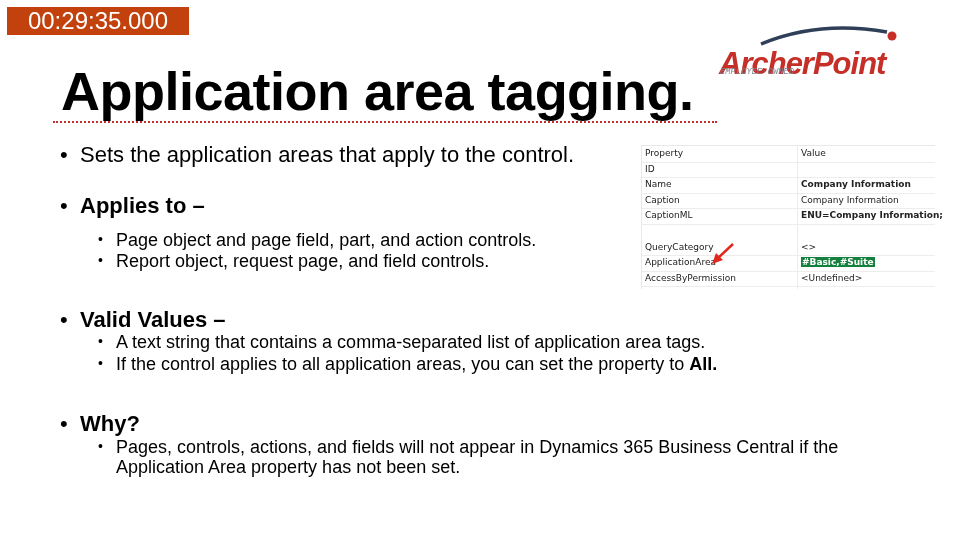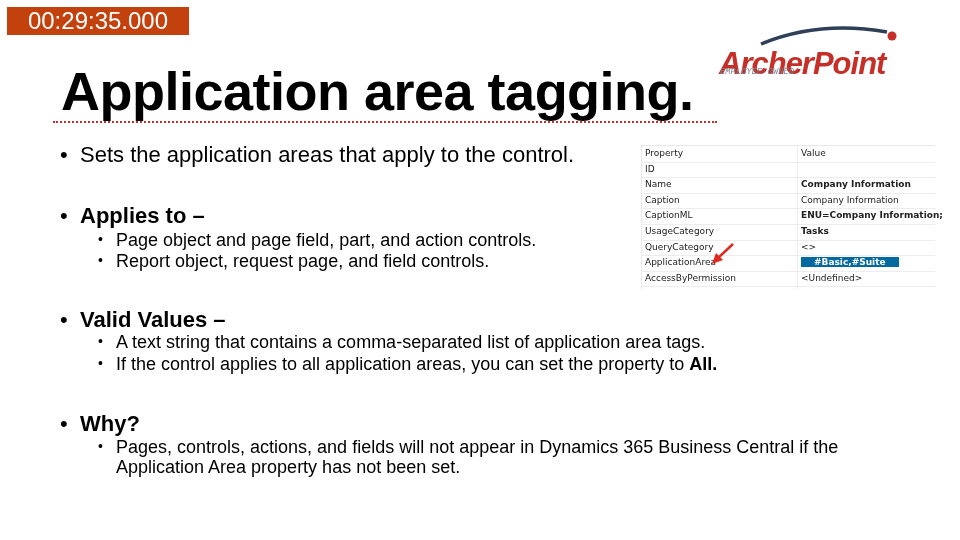--- a/index.html
+++ b/index.html
@@ -16,21 +16,21 @@
   .b1 .dot, .b2 .dot { display:inline-block; width:20px; }
   .b1.bold { font-weight:bold; }
   .b2 { position:absolute; white-space:nowrap; font-size:18px; }
   .b2 .dot { width:18px; font-size:14px; vertical-align:2px; }
   .b2 .wrap { white-space:normal; display:inline-block; width:780px; vertical-align:top; line-height:20px; }
   .props { position:absolute; left:641px; top:145px; width:293px; height:143px; background:#fff; border-top:1px solid #e8e8e8; border-left:1px solid #e8e8e8; font-family:"DejaVu Sans", sans-serif; font-size:9px; color:#222; }
   .prow { position:absolute; left:0; width:293px; height:15.6px; border-bottom:1px solid #ededed; }
   .pname { position:absolute; left:3px; top:2px;text-align:right; }
   .pval { position:absolute; left:159px; top:2px; white-space:nowrap; }
   .pval.bold { font-weight:bold; }
-  .pval.sel { background:#0369a1; color:#fff; font-weight:bold; padding:0 13px; }
+  .pval.sel { background:#15803d; color:#fff; font-weight:bold; padding:0 1px; }
   .colsep { position:absolute; left:155px; top:0; height:143px; border-left:1px solid #ededed; }
   .arrow { position:absolute; left:710px; top:242px; }
 </style>
 </head>
 <body>
 
 <div class="timecode">00:29:35.000</div>
 
 <div class="logo">
   <svg class="logo-swoosh" width="150" height="22" viewBox="0 0 150 22">
@@ -40,21 +40,21 @@
   <span class="logo-text">ArcherPoint</span>
   <span class="logo-tag">EMPLOYEE-OWNED</span>
 </div>
 
 <div class="title">Application area tagging.</div>
 <div class="divider"></div>
 
 <div class="bullets">
   <div class="b1" style="top:0"><span class="dot">•</span><span>Sets the application areas that apply to the control.</span></div>
 
-  <div class="b1 bold" style="top:61px"><span class="dot" style="font-weight:normal">•</span><span>Applies to –</span></div>
+  <div class="b1 bold" style="top:51px"><span class="dot" style="font-weight:normal">•</span><span>Applies to –</span></div>
   <div class="b2" style="left:38px;top:88px"><span class="dot">•</span><span>Page object and page field, part, and action controls.</span></div>
   <div class="b2" style="left:38px;top:109px"><span class="dot">•</span><span>Report object, request page, and field controls.</span></div>
 
   <div class="b1 bold" style="top:165px"><span class="dot" style="font-weight:normal">•</span><span>Valid Values –</span></div>
   <div class="b2" style="left:38px;top:190px"><span class="dot">•</span><span>A text string that contains a comma-separated list of application area tags.</span></div>
   <div class="b2" style="left:38px;top:212px"><span class="dot">•</span><span>If the control applies to all application areas, you can set the property to </span><b>All.</b></div>
 
   <div class="b1 bold" style="top:269px"><span class="dot" style="font-weight:normal">•</span><span>Why?</span></div>
   <div class="b2" style="left:38px;top:295px"><span class="dot">•</span><span class="wrap">Pages, controls, actions, and fields will not appear in Dynamics 365 Business Central if the Application Area property has not been set.</span></div>
 </div>
@@ -74,24 +74,20 @@
     <span class="pval bold">Company Information</span>
   </div>
   <div class="prow" style="top:46.8px">
     <span class="pname">Caption</span>
     <span class="pval">Company Information</span>
   </div>
   <div class="prow" style="top:62.4px">
     <span class="pname">CaptionML</span>
     <span class="pval bold">ENU=Company Information;</span>
   </div>
-  <div class="prow" style="top:78px">
-    <span class="pname">UsageCategory</span>
-    <span class="pval bold">Tasks</span>
-  </div>
   <div class="prow" style="top:93.6px">
     <span class="pname">QueryCategory</span>
     <span class="pval">&lt;&gt;</span>
   </div>
   <div class="prow" style="top:109.2px">
     <span class="pname">ApplicationArea</span>
     <span class="pval sel">#Basic,#Suite</span>
   </div>
   <div class="prow" style="top:124.8px">
     <span class="pname">AccessByPermission</span>

